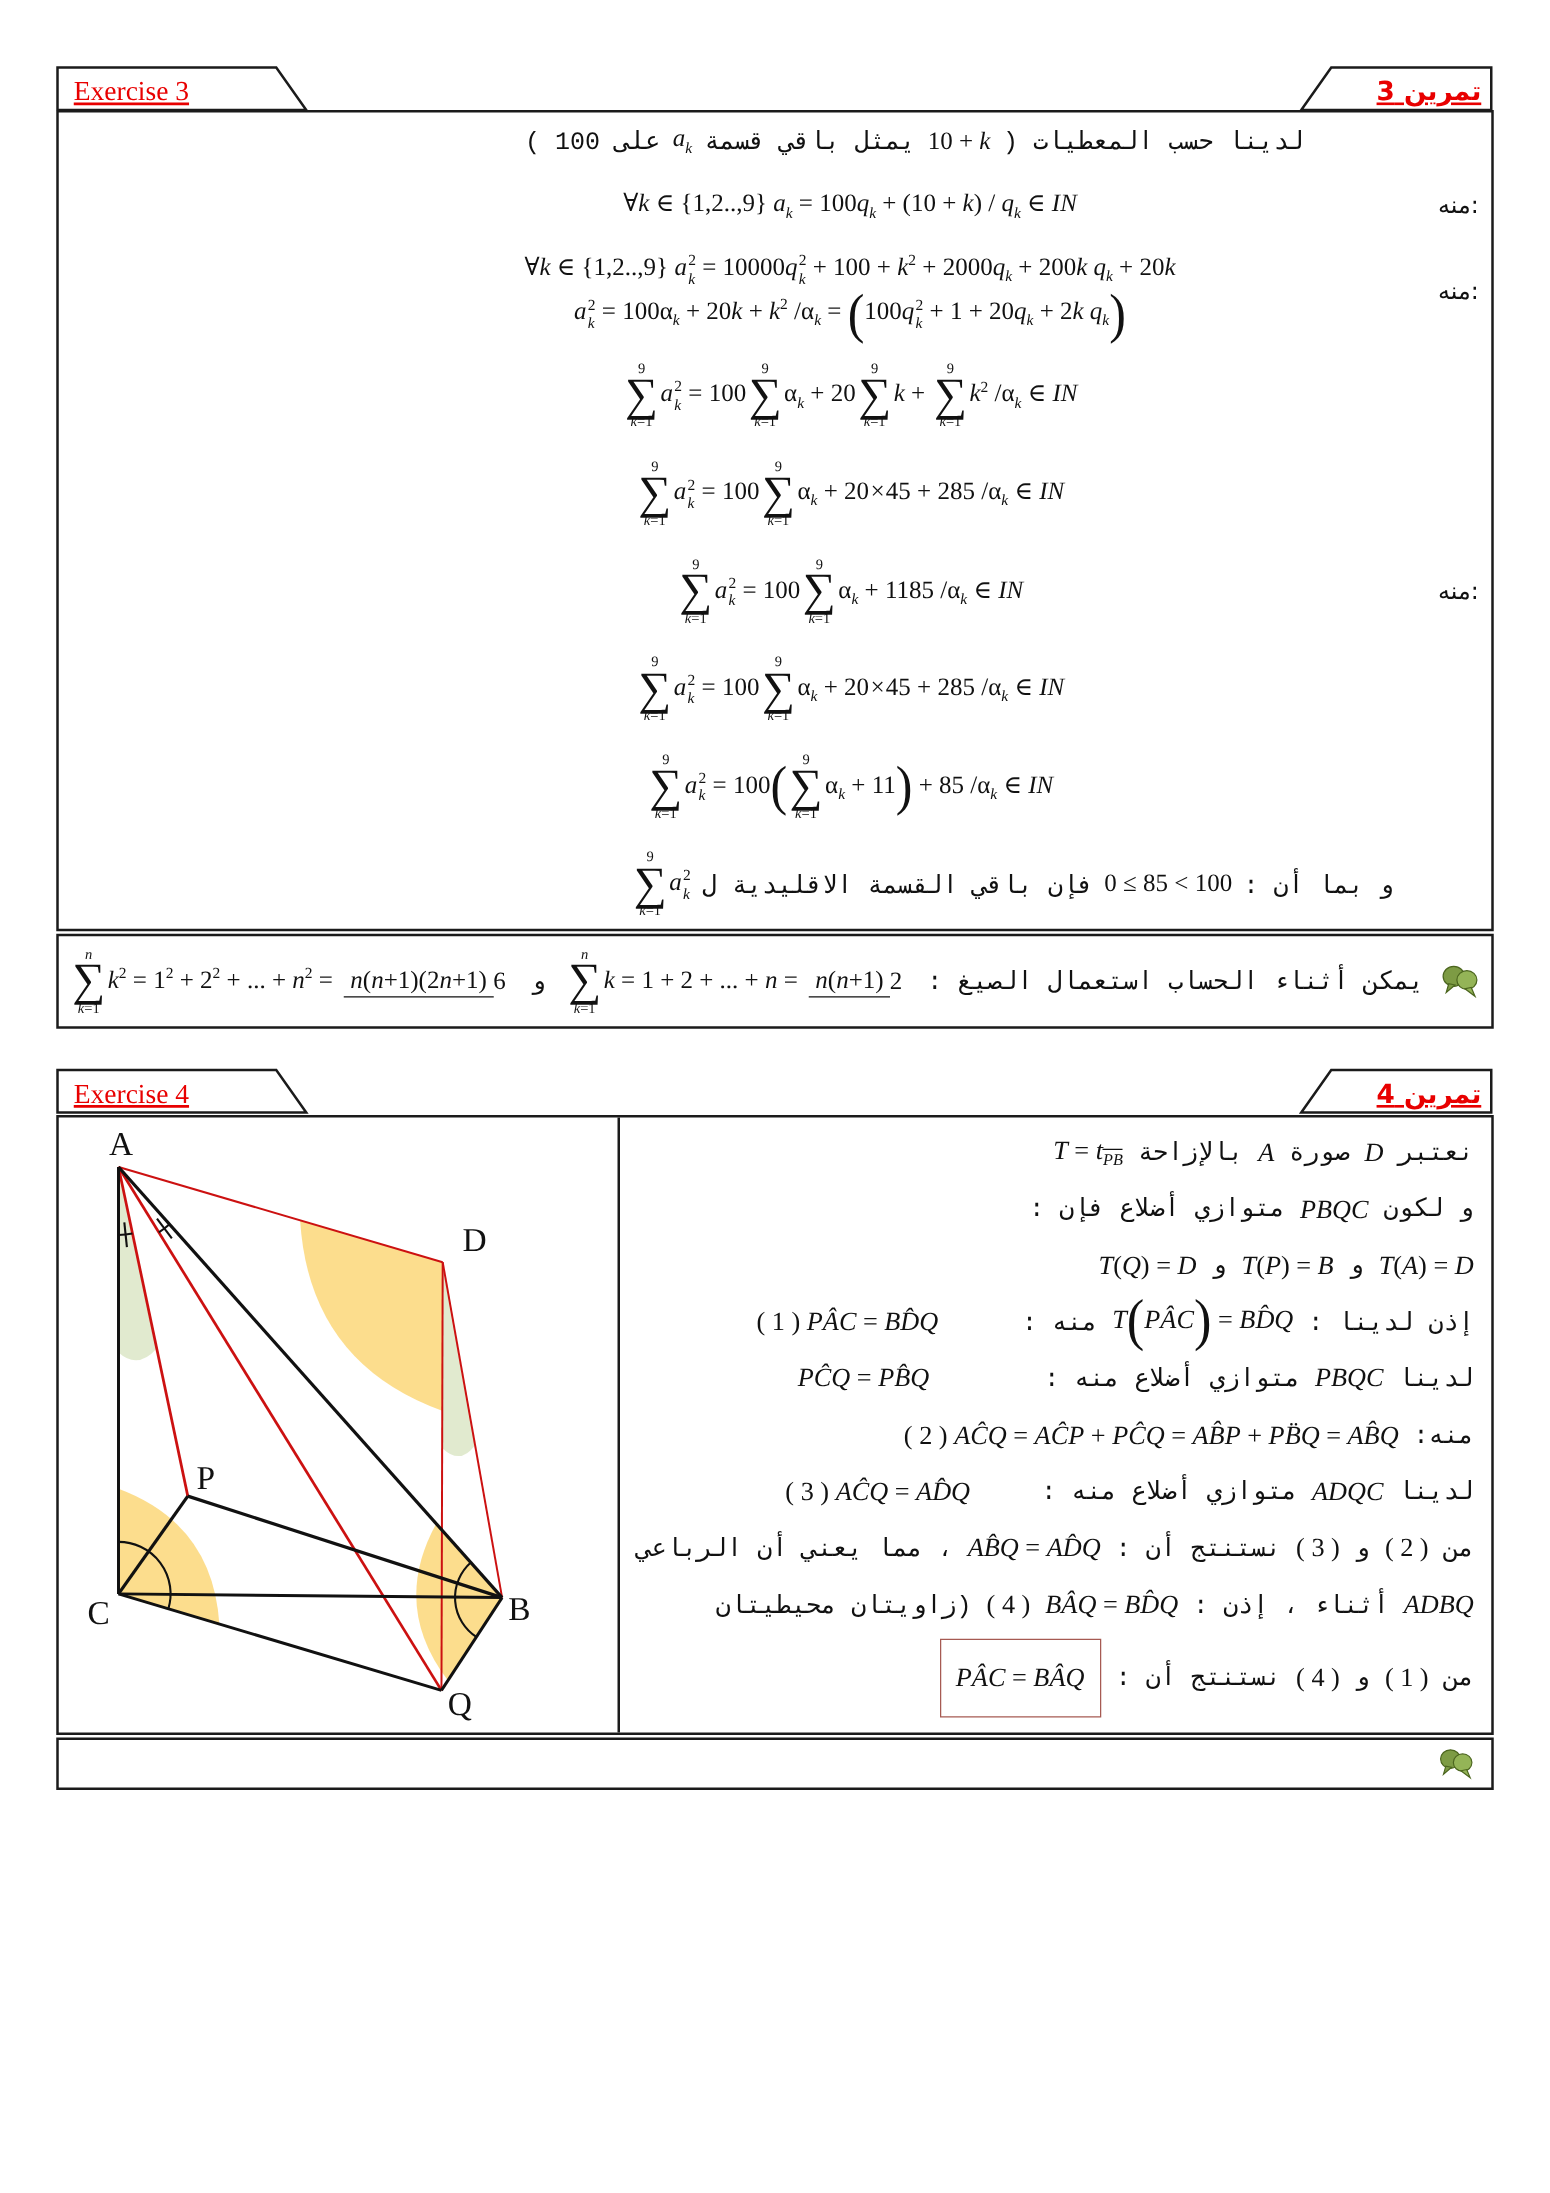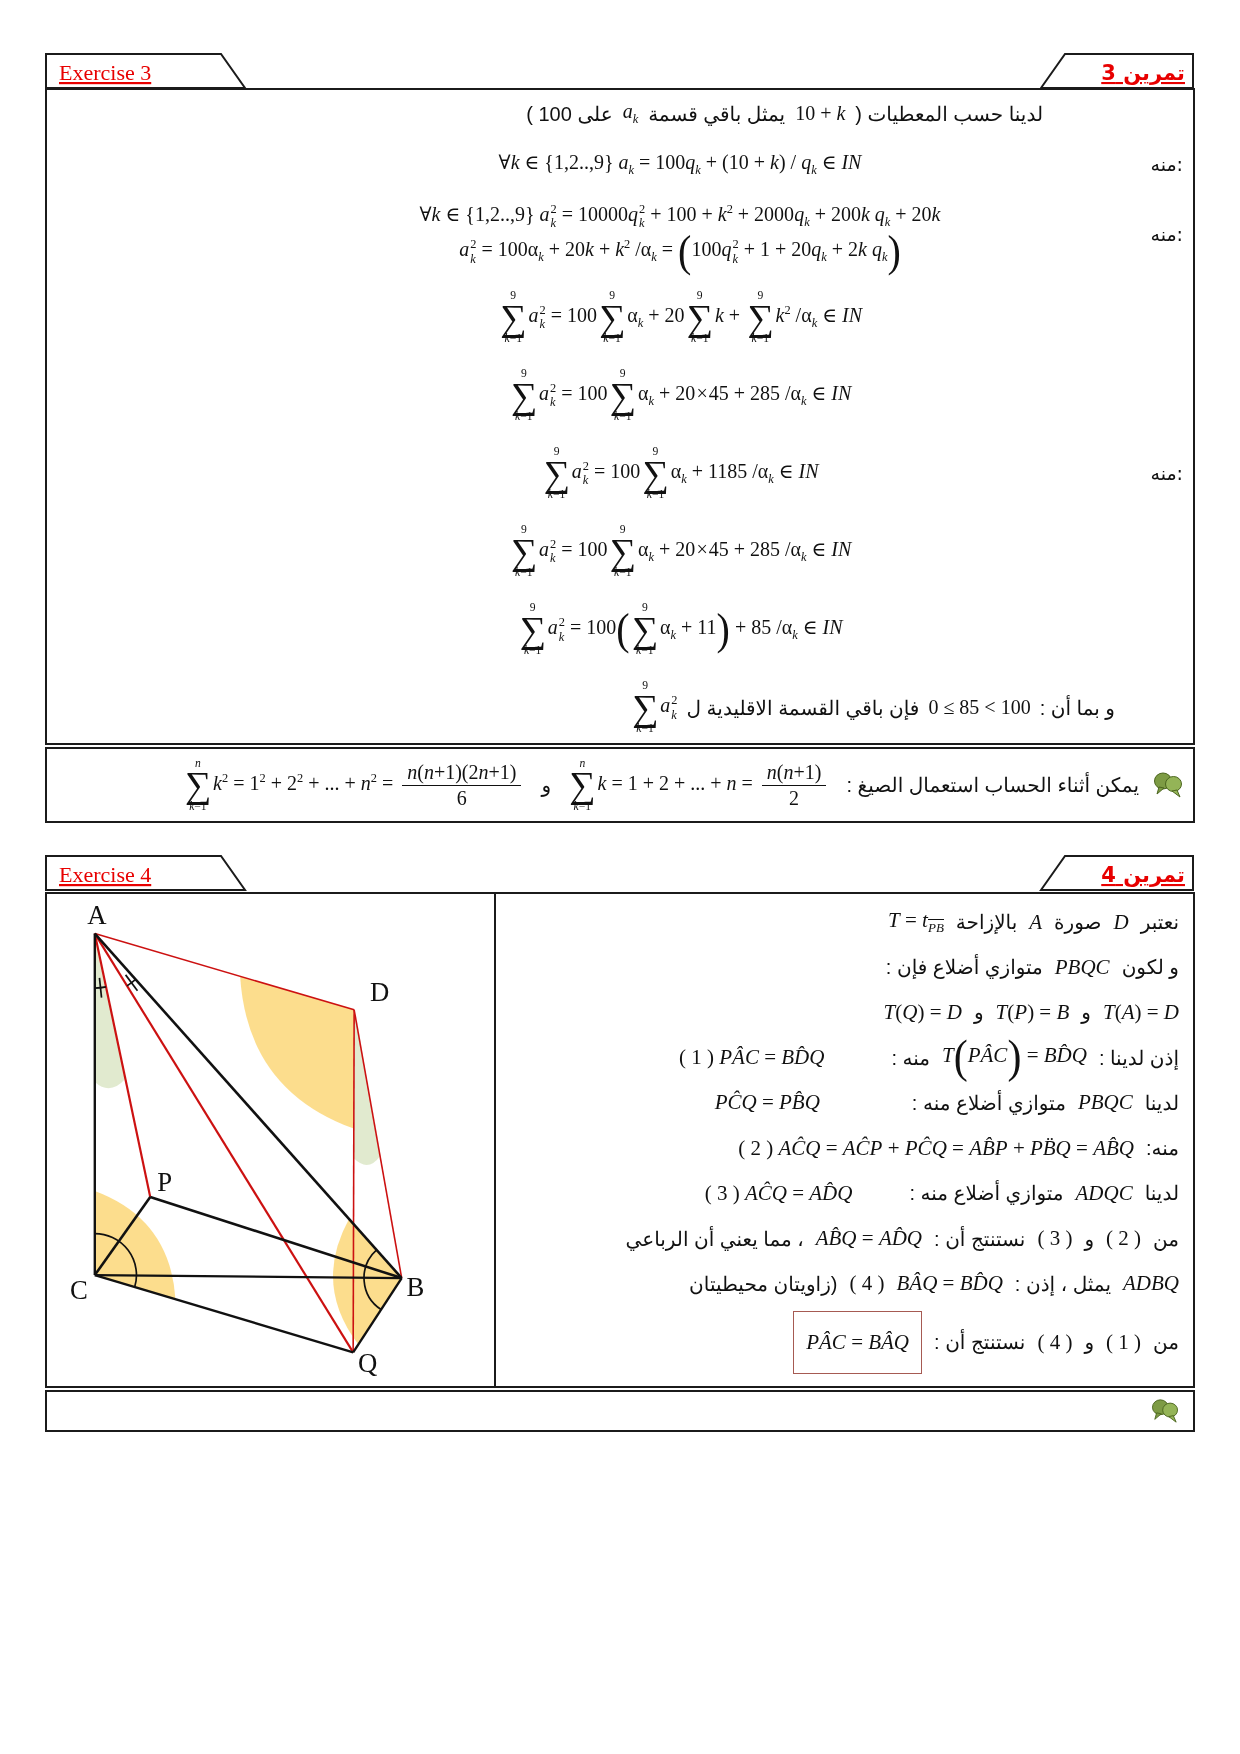--- a/index.html
+++ b/index.html
@@ -12,33 +12,33 @@
   svg.tab text.ar{font-family:"DejaVu Sans","Liberation Serif",sans-serif;font-size:21px;font-weight:bold;}
   .ar{font-family:"DejaVu Sans","Liberation Serif",sans-serif;}
   
   .mth{font-family:"Liberation Serif","DejaVu Serif",serif;font-size:20px;white-space:nowrap;}
   .mth i{font-style:italic;}
   .mth sub,.mth sup{font-size:0.62em;}
   .msum{display:inline-flex;flex-direction:column;align-items:center;line-height:1;vertical-align:middle;margin:0 2px;}
   .msum .lim{font-size:0.58em;line-height:1;}
   .msum .sig{font-size:1.85em;line-height:0.85;}
   .mss{display:inline-flex;flex-direction:column;align-items:flex-start;font-size:0.62em;line-height:1.15;vertical-align:middle;margin-left:1px;}
-  .mfrac{display:inline-flex;flex-direction:column;align-items:center;vertical-align:middle;line-height:1.25;margin:0 4px;}
+  .mfrac{display:inline-flex;flex-direction:row;align-items:center;vertical-align:middle;line-height:1.25;margin:0 4px;}
   .mfrac .num{border-bottom:1.4px solid #111;padding:0 5px;}
   .movl{display:inline-block;border-top:1.3px solid #111;line-height:1;padding-top:1px;}
   .bigp{font-size:2em;line-height:0.75;vertical-align:middle;display:inline-block;transform:scaleY(1.1);font-weight:300;}
   
   #ex3content{position:absolute;inset:0;display:flex;flex-direction:column;justify-content:space-between;padding:10px 0 8px 0;}
   .introrow{direction:rtl;display:flex;align-items:center;gap:10px;justify-content:flex-start;padding-left:20px;padding-right:150px;font-size:20px;}
   .m3row{position:relative;display:flex;justify-content:center;align-items:center;padding-left:120px;}
   .m3row .stack{display:flex;flex-direction:column;align-items:center;gap:6px;}
   .mnh{position:absolute;right:10px;top:50%;transform:translateY(-50%);font-size:19px;font-family:"DejaVu Sans",sans-serif;}
   .conclrow{direction:rtl;display:flex;align-items:center;gap:9px;justify-content:flex-start;padding-right:78px;font-size:20px;}
   .parts{direction:rtl;display:flex;align-items:center;}
-  .apart{font-family:Liberation Sans, sans-serif;white-space:nowrap;}
+  .apart{font-family:Liberation Mono, monospace;white-space:nowrap;}
   .mpart{direction:ltr;unicode-bidi:isolate;white-space:nowrap;font-family:"Liberation Serif",serif;}
   .fbox{border:1.7px solid #a65a52;padding:18px 12px;font-size:23px;background:#fff;}
   
   .noterow{position:absolute;inset:0;direction:rtl;display:flex;align-items:center;gap:14px;padding:4px 10px;}
   .noterow .parts{gap:16px;font-size:20px;}
   .nicon{flex:0 0 auto;display:inline-flex;}
   
   #vdiv{position:absolute;left:447px;top:0;bottom:0;width:2px;background:#1b1b1b;}
   #figcell{position:absolute;left:0;top:0;width:447px;height:100%;}
   #ex4lines{position:absolute;left:452px;right:2px;top:0;bottom:0;display:flex;flex-direction:column;justify-content:space-between;padding:10px 12px 12px 6px;direction:rtl;}
@@ -326,21 +326,21 @@
           <span class="apart">من</span>
           <span class="mpart mth"><span>( 2 )</span></span>
           <span class="apart">و</span>
           <span class="mpart mth"><span>( 3 )</span></span>
           <span class="apart">نستنتج أن :</span>
           <span class="mpart mth"><span><i>AB̂Q</i> = <i>AD̂Q</i></span></span>
           <span class="apart">،  مما يعني أن الرباعي</span>
         </div>
       <div class="line parts">
           <span class="mpart mth"><span><i>ADBQ</i></span></span>
-          <span class="apart">يمثل ، إذن :</span>
+          <span class="apart">أثناء ، إذن :</span>
           <span class="mpart mth"><span><i>BÂQ</i> = <i>BD̂Q</i></span></span>
           <span class="mpart mth"><span>( 4 )</span></span>
           <span class="apart">(زاويتان محيطيتان</span>
         </div>
       <div class="line parts">
           <span class="apart">من</span>
           <span class="mpart mth"><span>( 1 )</span></span>
           <span class="apart">و</span>
           <span class="mpart mth"><span>( 4 )</span></span>
           <span class="apart">نستنتج أن :</span>

